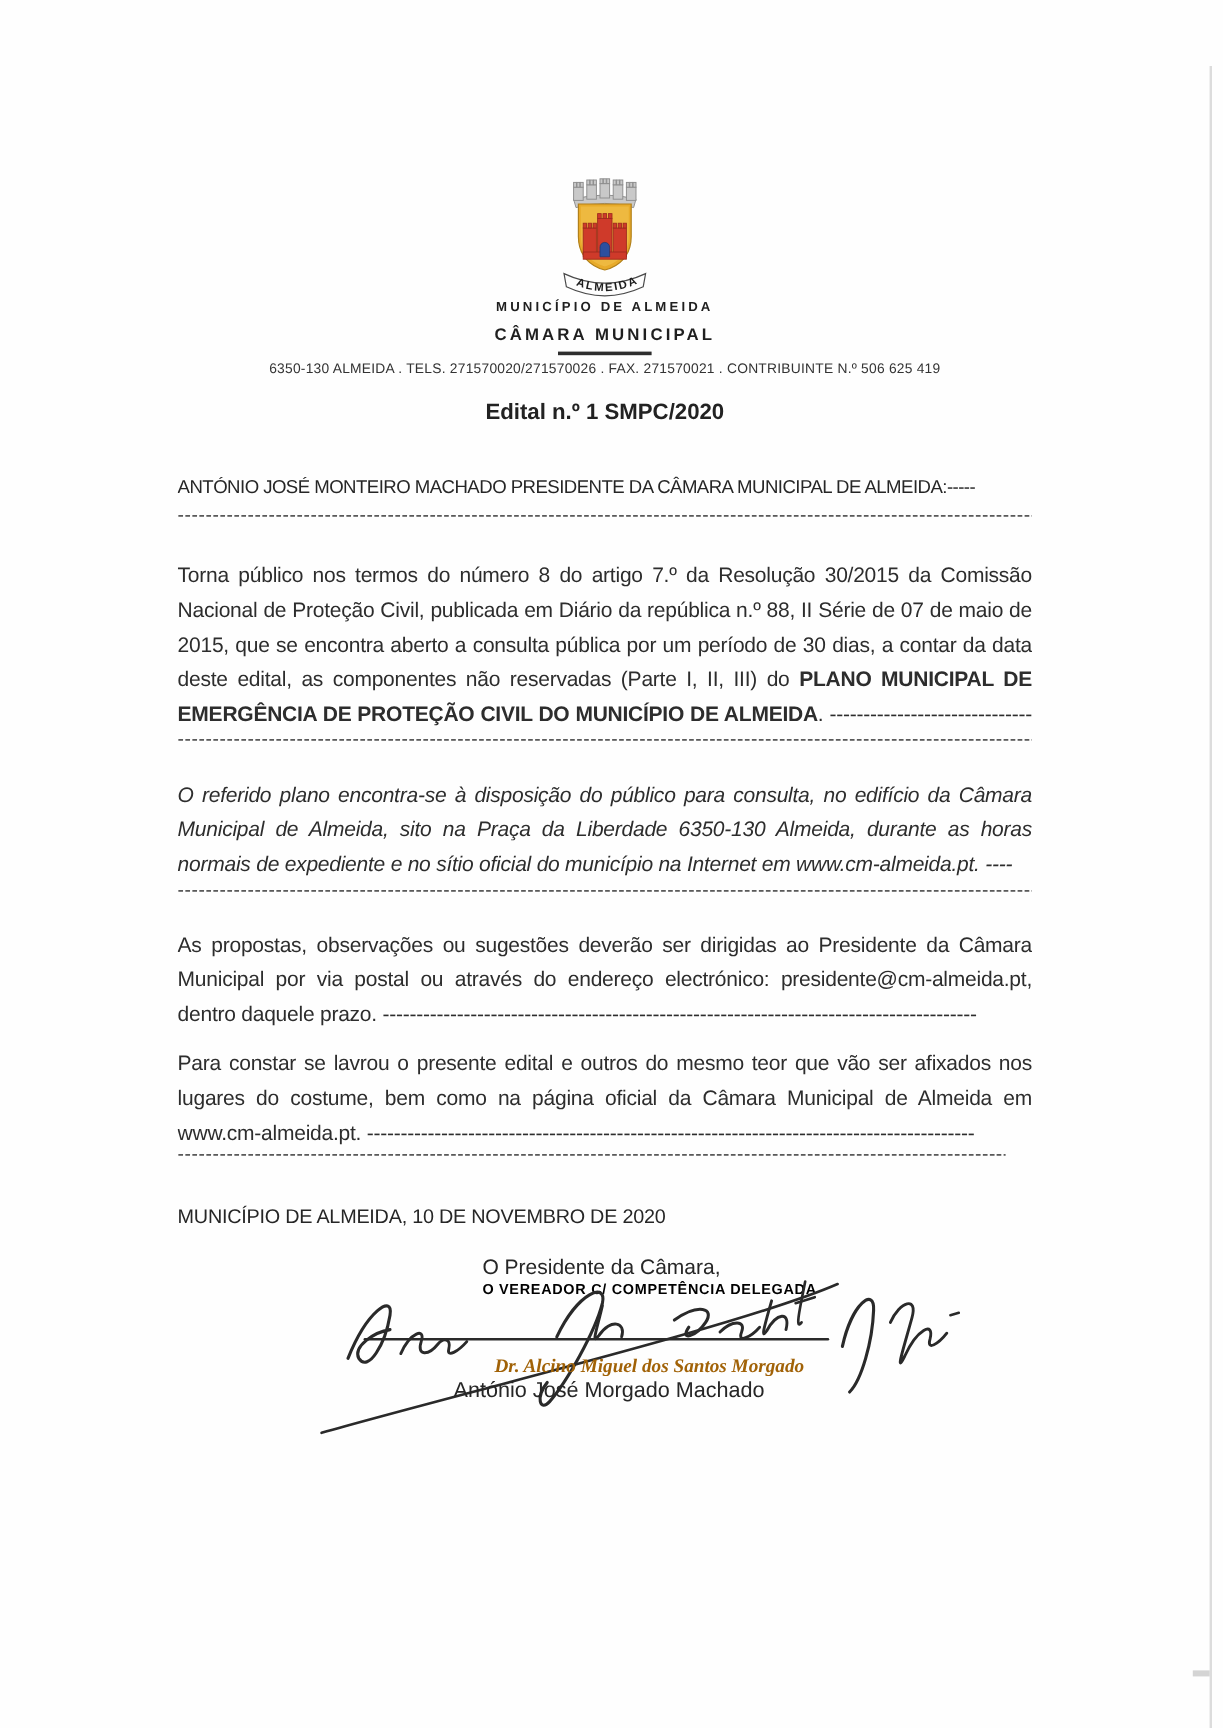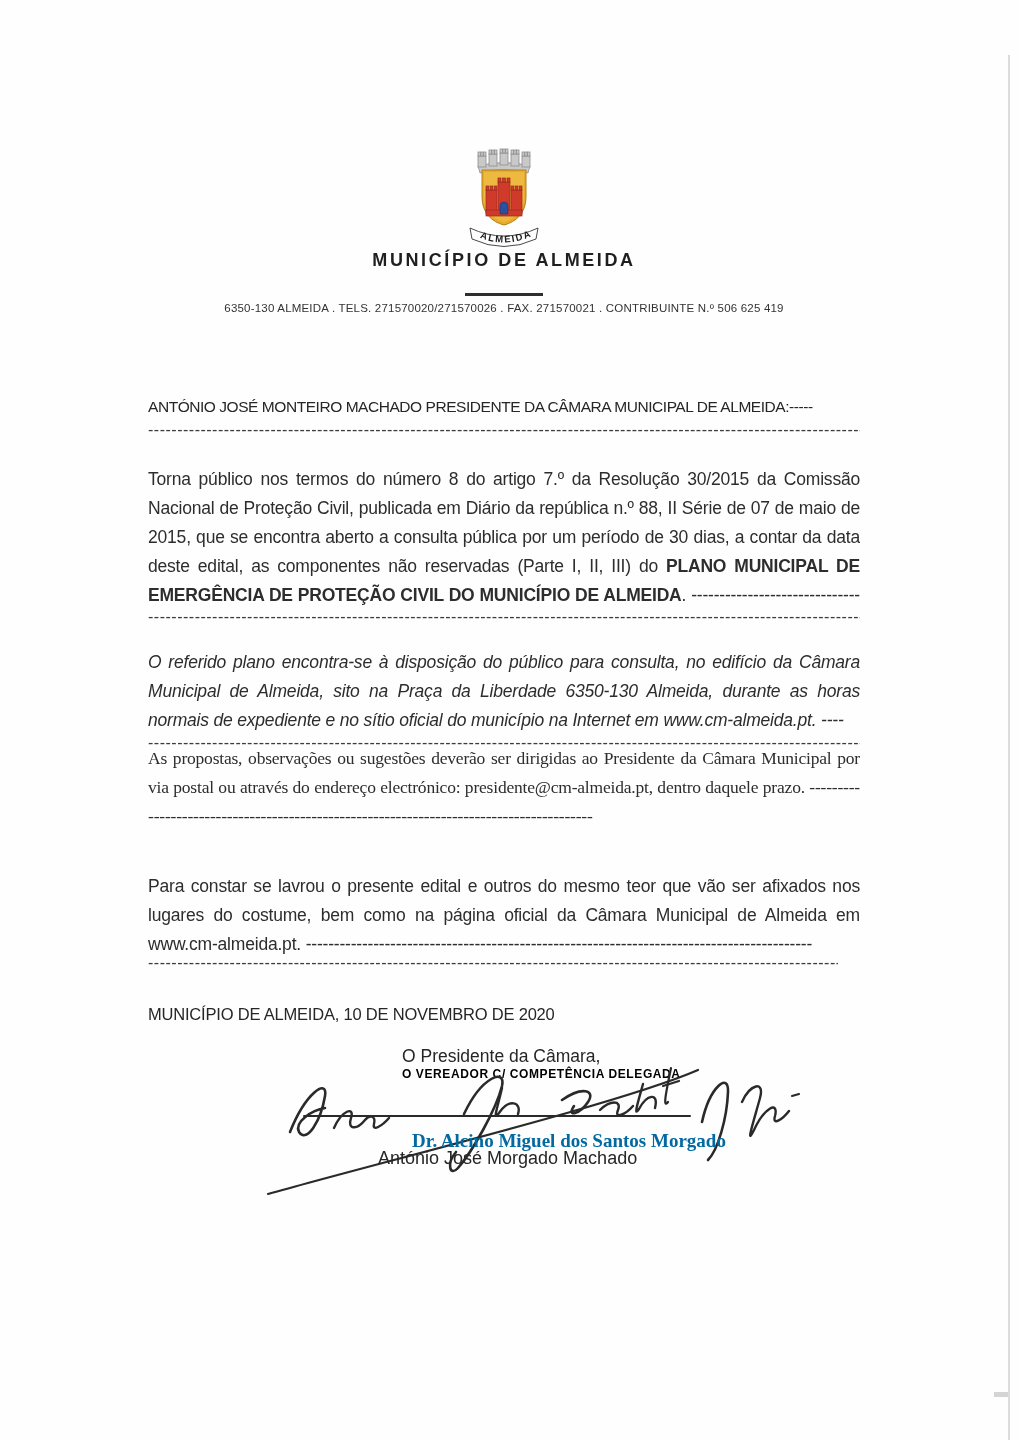--- a/index.html
+++ b/index.html
@@ -12,52 +12,52 @@
     overflow:hidden;
   }
   
   .scan-edge{position:absolute;right:9px;top:55px;bottom:0;width:2px;background:#dcdcdc;}
   .scan-tick{position:absolute;right:11px;top:1392px;width:14px;height:5px;background:#c9c9c9;opacity:.8;}
 
   
   .header{position:absolute;left:148px;top:146px;width:712px;text-align:center;}
   .crest{display:block;margin:0 auto;width:100px;height:104px;}
   .org1{position:absolute;left:0;top:104px;width:100%;
-        font-size:18px;font-weight:bold;letter-spacing:2.6px;color:#1f1f1f;}
+        font-size:11px;font-weight:bold;letter-spacing:2.6px;color:#1f1f1f;}
   .org2{position:absolute;left:0;top:124px;width:100%;
         font-size:14px;font-weight:bold;letter-spacing:2.6px;color:#1f1f1f;}
   .hrule{position:absolute;left:50%;top:147px;width:78px;height:2.5px;margin-left:-39px;background:#2e2e2e;}
   .contact{position:absolute;left:0;top:156px;width:100%;font-size:11.5px;letter-spacing:.2px;color:#333;}
   .edital{position:absolute;left:0;top:186px;width:100%;font-size:18.5px;font-weight:bold;color:#222;}
 
   
   .block{position:absolute;left:148px;width:712px;}
   .para{margin:0;font-size:17.5px;line-height:29px;letter-spacing:-0.2px;
         text-align:justify;color:#2d2d2d;overflow:hidden;}
   .salutation{top:392px;height:30px;font-size:15.5px;letter-spacing:-0.45px;white-space:nowrap;color:#262626;}
   .sep{height:22px;font-size:16px;letter-spacing:.5px;white-space:nowrap;overflow:hidden;color:#3c3c3c;}
   .sep1{top:421px;}
   .sep2{top:608px;}
   .sep3{top:734px;}
   .sep4{top:954px;width:690px;}
   .p1{top:465px;height:146px;}
   .p2{top:648px;height:90px;font-style:italic;}
-  .p3{top:744px;height:92px;font-family:Liberation Serif, serif;}
+  .p3{top:773px;height:92px;}
   .p4{top:872px;height:92px;}
   .b{font-weight:bold;}
   .dateline{top:1000px;text-align:left;font-size:16.5px;letter-spacing:-0.2px;color:#262626;}
 
   
   .sig{position:absolute;left:230px;top:1040px;width:580px;height:180px;}
   .sig-title{position:absolute;left:172px;top:6px;font-size:17.5px;color:#262626;}
   .stamp-title{position:absolute;left:172px;top:27px;font-size:12px;font-weight:bold;
                letter-spacing:.6px;color:#000000;}
   .sig-svg{position:absolute;left:0;top:18px;width:580px;height:160px;}
-  .stamp-name{position:absolute;left:182px;top:90px;font-size:19px;font-weight:bold;
-              font-family:"Liberation Serif","DejaVu Serif",serif;color:#0369a1;}
+  .stamp-name{position:absolute;left:182px;top:90px;font-size:16px;font-weight:bold;font-style:italic;
+              font-family:"Liberation Serif","DejaVu Serif",serif;color:#a16207;}
   .signer{position:absolute;left:148px;top:108px;font-size:18px;color:#262626;}
 </style>
 </head>
 <body>
 
 <div class="page">
 
   <div class="scan-edge"></div>
   <div class="scan-tick"></div>
 
@@ -112,22 +112,24 @@
 
       <path d="M16,82 Q50,98 84,82 L82,93 Q50,108 18,93 Z" fill="#fdfdfd" stroke="#4a4a4a" stroke-width="1"></path>
       <defs>
           <path id="bannerPath" d="M22,90 Q50,103 78,90"></path>
         </defs>
       <text font-size="9.5" font-weight="bold" letter-spacing="1.6" fill="#1d1d1d" font-family="Liberation Sans, DejaVu Sans, sans-serif">
         <textPath href="#bannerPath" startOffset="4">ALMEIDA</textPath>
       </text>
     </svg>
     <div class="org1">MUNICÍPIO DE ALMEIDA</div>
+    <div class="org2">CÂMARA MUNICIPAL</div>
     <div class="hrule"></div>
     <div class="contact">6350-130 ALMEIDA . TELS. 271570020/271570026 . FAX. 271570021 . CONTRIBUINTE N.º 506 625 419</div>
+    <div class="edital">Edital n.º 1 SMPC/2020</div>
   </header>
 
   <main>
     <p class="block para salutation">ANTÓNIO JOSÉ MONTEIRO MACHADO PRESIDENTE DA CÂMARA MUNICIPAL DE ALMEIDA:-----</p>
     <div class="block sep sep1">--------------------------------------------------------------------------------------------------------------------------------------------</div>
 
     <p class="block para p1"><span>Torna público nos termos do número 8 do artigo 7.º da Resolução 30/2015 da Comissão Nacional de Proteção Civil, publicada em Diário da república n.º 88, II Série de 07 de maio de 2015, que se encontra aberto a consulta pública por um período de 30 dias, a contar da data deste edital, as componentes não reservadas (Parte I, II, III) do </span><span class="b">PLANO MUNICIPAL DE EMERGÊNCIA DE PROTEÇÃO CIVIL DO MUNICÍPIO DE ALMEIDA</span><span>. ---------------------------------------------</span></p>
     <div class="block sep sep2">--------------------------------------------------------------------------------------------------------------------------------------------</div>
 
     <p class="block para p2">O referido plano encontra-se à disposição do público para consulta, no edifício da Câmara Municipal de Almeida, sito na Praça da Liberdade 6350-130 Almeida, durante as horas normais de expediente e no sítio oficial do município na Internet em www.cm-almeida.pt. ----</p>

